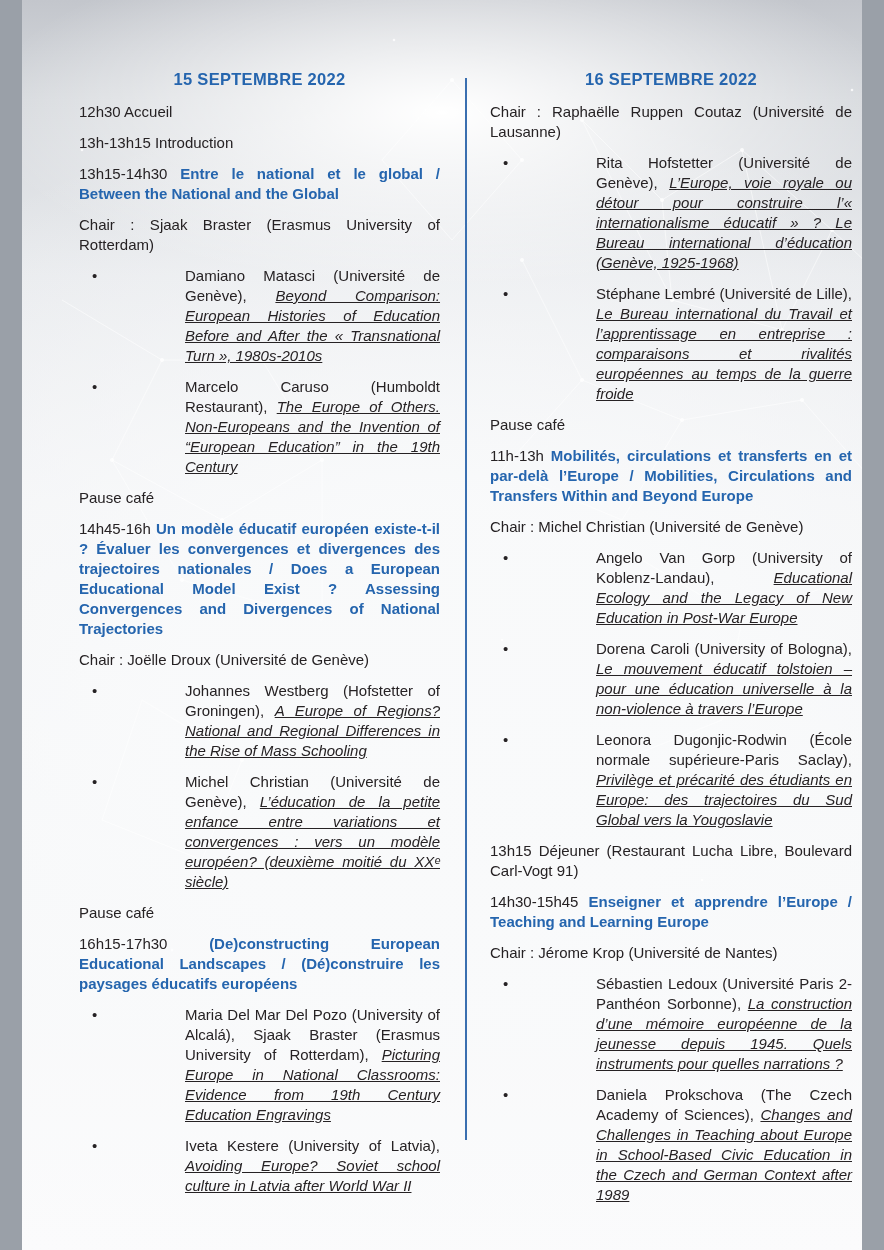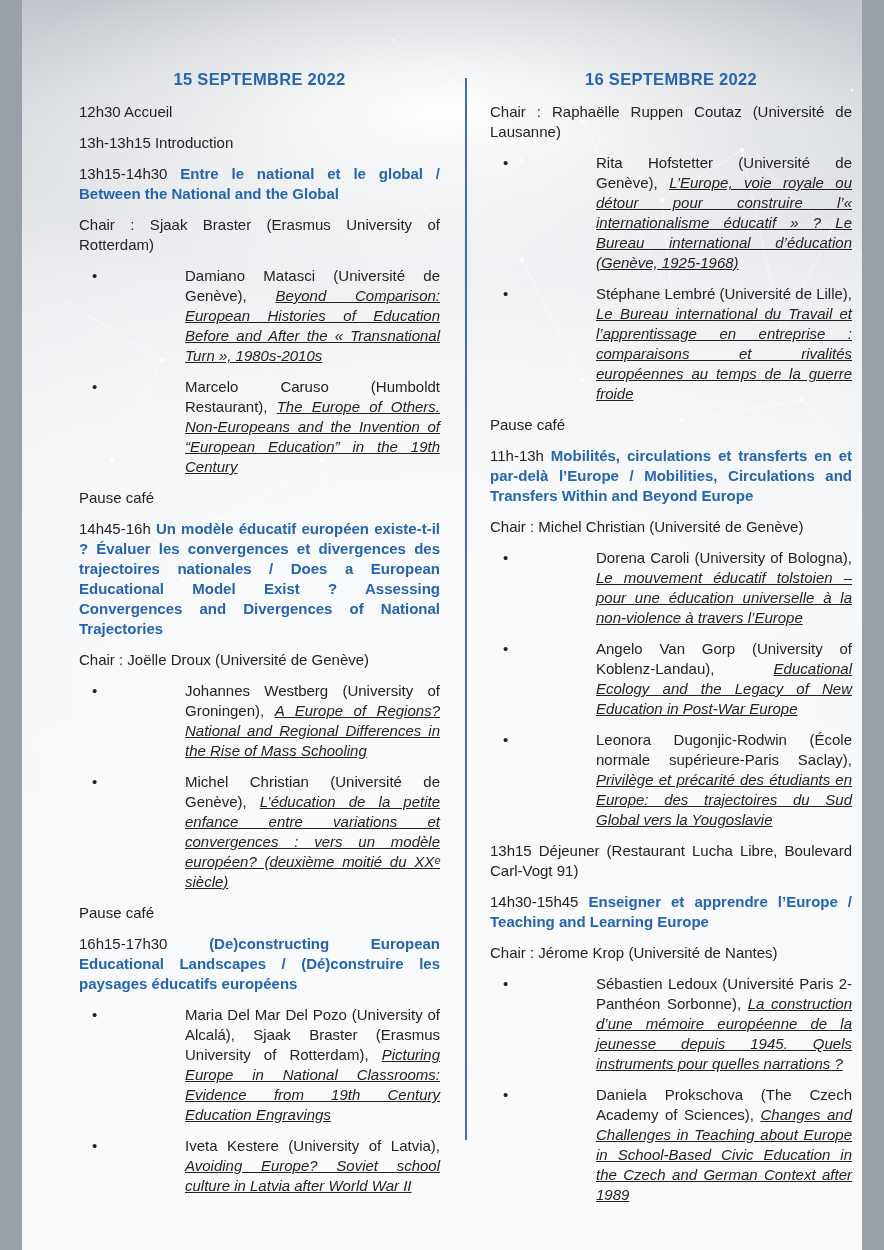--- a/index.html
+++ b/index.html
@@ -87,41 +87,41 @@
     <div id="left-blocks">
         <div class="block plain">12h30 Accueil</div>
         <div class="block plain">13h-13h15 Introduction</div>
         <div class="block session"><span class="time">13h15-14h30</span> <span class="stitle">Entre le national et le global / Between the National and the Global</span></div>
         <div class="block plain">Chair : Sjaak Braster (Erasmus University of Rotterdam)</div>
         <div class="block bullet"><span class="speaker">Damiano Matasci (Université de Genève),</span> <span class="talk-title">Beyond Comparison: European Histories of Education Before and After the « Transnational Turn », 1980s-2010s</span></div>
         <div class="block bullet"><span class="speaker">Marcelo Caruso (Humboldt Restaurant),</span> <span class="talk-title">The Europe of Others. Non-Europeans and the Invention of “European Education” in the 19th Century</span></div>
         <div class="block plain">Pause café</div>
         <div class="block session"><span class="time">14h45-16h</span> <span class="stitle">Un modèle éducatif européen existe-t-il ? Évaluer les convergences et divergences des trajectoires nationales / Does a European Educational Model Exist ? Assessing Convergences and Divergences of National Trajectories</span></div>
         <div class="block plain">Chair : Joëlle Droux (Université de Genève)</div>
-        <div class="block bullet"><span class="speaker">Johannes Westberg (University of Groningen),</span> <span class="talk-title">A Europe of Regions? National and Regional Differences in the Rise of Mass Schooling</span></div>
+        <div class="block bullet"><span class="speaker">Johannes Westberg (Hofstetter of Groningen),</span> <span class="talk-title">A Europe of Regions? National and Regional Differences in the Rise of Mass Schooling</span></div>
         <div class="block bullet"><span class="speaker">Michel Christian (Université de Genève),</span> <span class="talk-title">L’éducation de la petite enfance entre variations et convergences : vers un modèle européen? (deuxième moitié du XXᵉ siècle)</span></div>
         <div class="block plain">Pause café</div>
         <div class="block session"><span class="time">16h15-17h30</span> <span class="stitle">(De)constructing European Educational Landscapes / (Dé)construire les paysages éducatifs européens</span></div>
         <div class="block bullet"><span class="speaker">Maria Del Mar Del Pozo (University of Alcalá), Sjaak Braster (Erasmus University of Rotterdam),</span> <span class="talk-title">Picturing Europe in National Classrooms: Evidence from 19th Century Education Engravings</span></div>
         <div class="block bullet"><span class="speaker">Iveta Kestere (University of Latvia),</span> <span class="talk-title">Avoiding Europe? Soviet school culture in Latvia after World War II</span></div>
       </div>
 
   </div>
 
   <div class="col col-right">
     <h2 class="date">16 SEPTEMBRE 2022</h2>
     <div id="right-blocks">
         <div class="block plain">Chair : Raphaëlle Ruppen Coutaz (Université de Lausanne)</div>
         <div class="block bullet"><span class="speaker">Rita Hofstetter (Université de Genève),</span> <span class="talk-title">L’Europe, voie royale ou détour pour construire l’« internationalisme éducatif » ? Le Bureau international d’éducation (Genève, 1925-1968)</span></div>
         <div class="block bullet"><span class="speaker">Stéphane Lembré (Université de Lille),</span> <span class="talk-title">Le Bureau international du Travail et l’apprentissage en entreprise : comparaisons et rivalités européennes au temps de la guerre froide</span></div>
         <div class="block plain">Pause café</div>
         <div class="block session"><span class="time">11h-13h</span> <span class="stitle">Mobilités, circulations et transferts en et par-delà l’Europe / Mobilities, Circulations and Transfers Within and Beyond Europe</span></div>
         <div class="block plain">Chair : Michel Christian (Université de Genève)</div>
+        <div class="block bullet"><span class="speaker">Angelo Van Gorp (University of Koblenz-Landau),</span> <span class="talk-title">Educational Ecology and the Legacy of New Education in Post-War Europe</span></div>
         <div class="block bullet"><span class="speaker">Dorena Caroli (University of Bologna),</span> <span class="talk-title">Le mouvement éducatif tolstoien – pour une éducation universelle à la non-violence à travers l’Europe</span></div>
-        <div class="block bullet"><span class="speaker">Angelo Van Gorp (University of Koblenz-Landau),</span> <span class="talk-title">Educational Ecology and the Legacy of New Education in Post-War Europe</span></div>
         <div class="block bullet"><span class="speaker">Leonora Dugonjic-Rodwin (École normale supérieure-Paris Saclay),</span> <span class="talk-title">Privilège et précarité des étudiants en Europe: des trajectoires du Sud Global vers la Yougoslavie</span></div>
         <div class="block plain">13h15 Déjeuner (Restaurant Lucha Libre, Boulevard Carl-Vogt 91)</div>
         <div class="block session"><span class="time">14h30-15h45</span> <span class="stitle">Enseigner et apprendre l’Europe / Teaching and Learning Europe</span></div>
         <div class="block plain">Chair : Jérome Krop (Université de Nantes)</div>
         <div class="block bullet"><span class="speaker">Sébastien Ledoux (Université Paris 2-Panthéon Sorbonne),</span> <span class="talk-title">La construction d’une mémoire européenne de la jeunesse depuis 1945. Quels instruments pour quelles narrations ?</span></div>
         <div class="block bullet"><span class="speaker">Daniela Prokschova (The Czech Academy of Sciences),</span> <span class="talk-title">Changes and Challenges in Teaching about Europe in School-Based Civic Education in the Czech and German Context after 1989</span></div>
       </div>
 
   </div>
 

